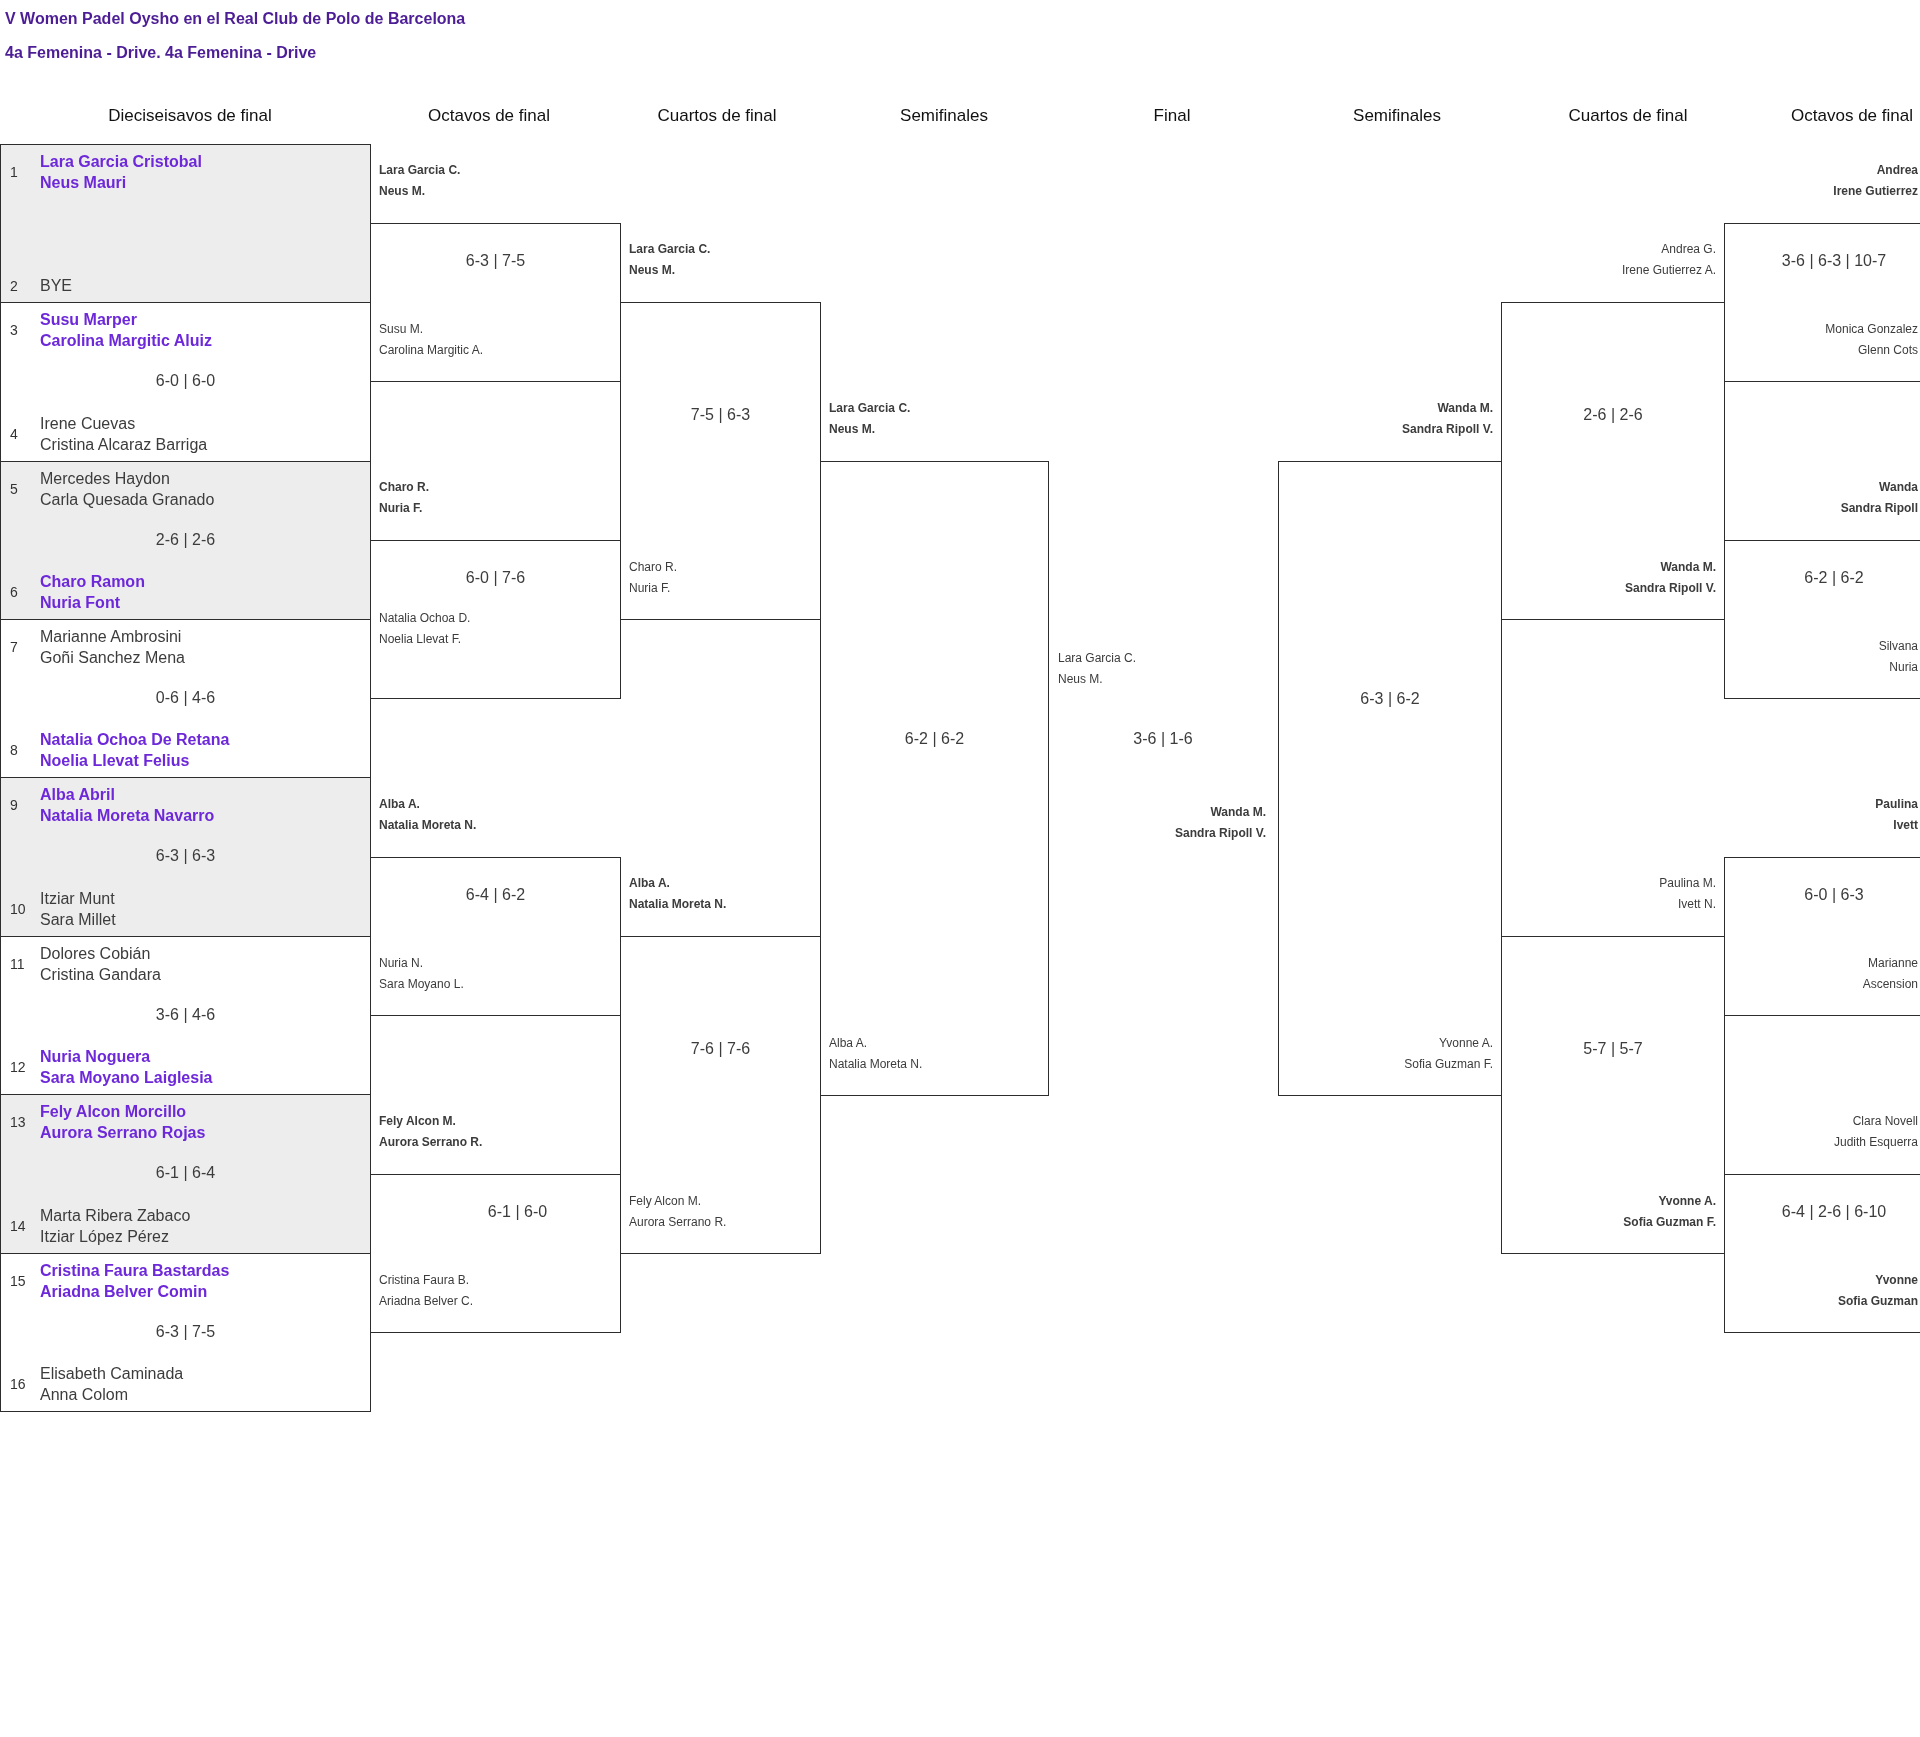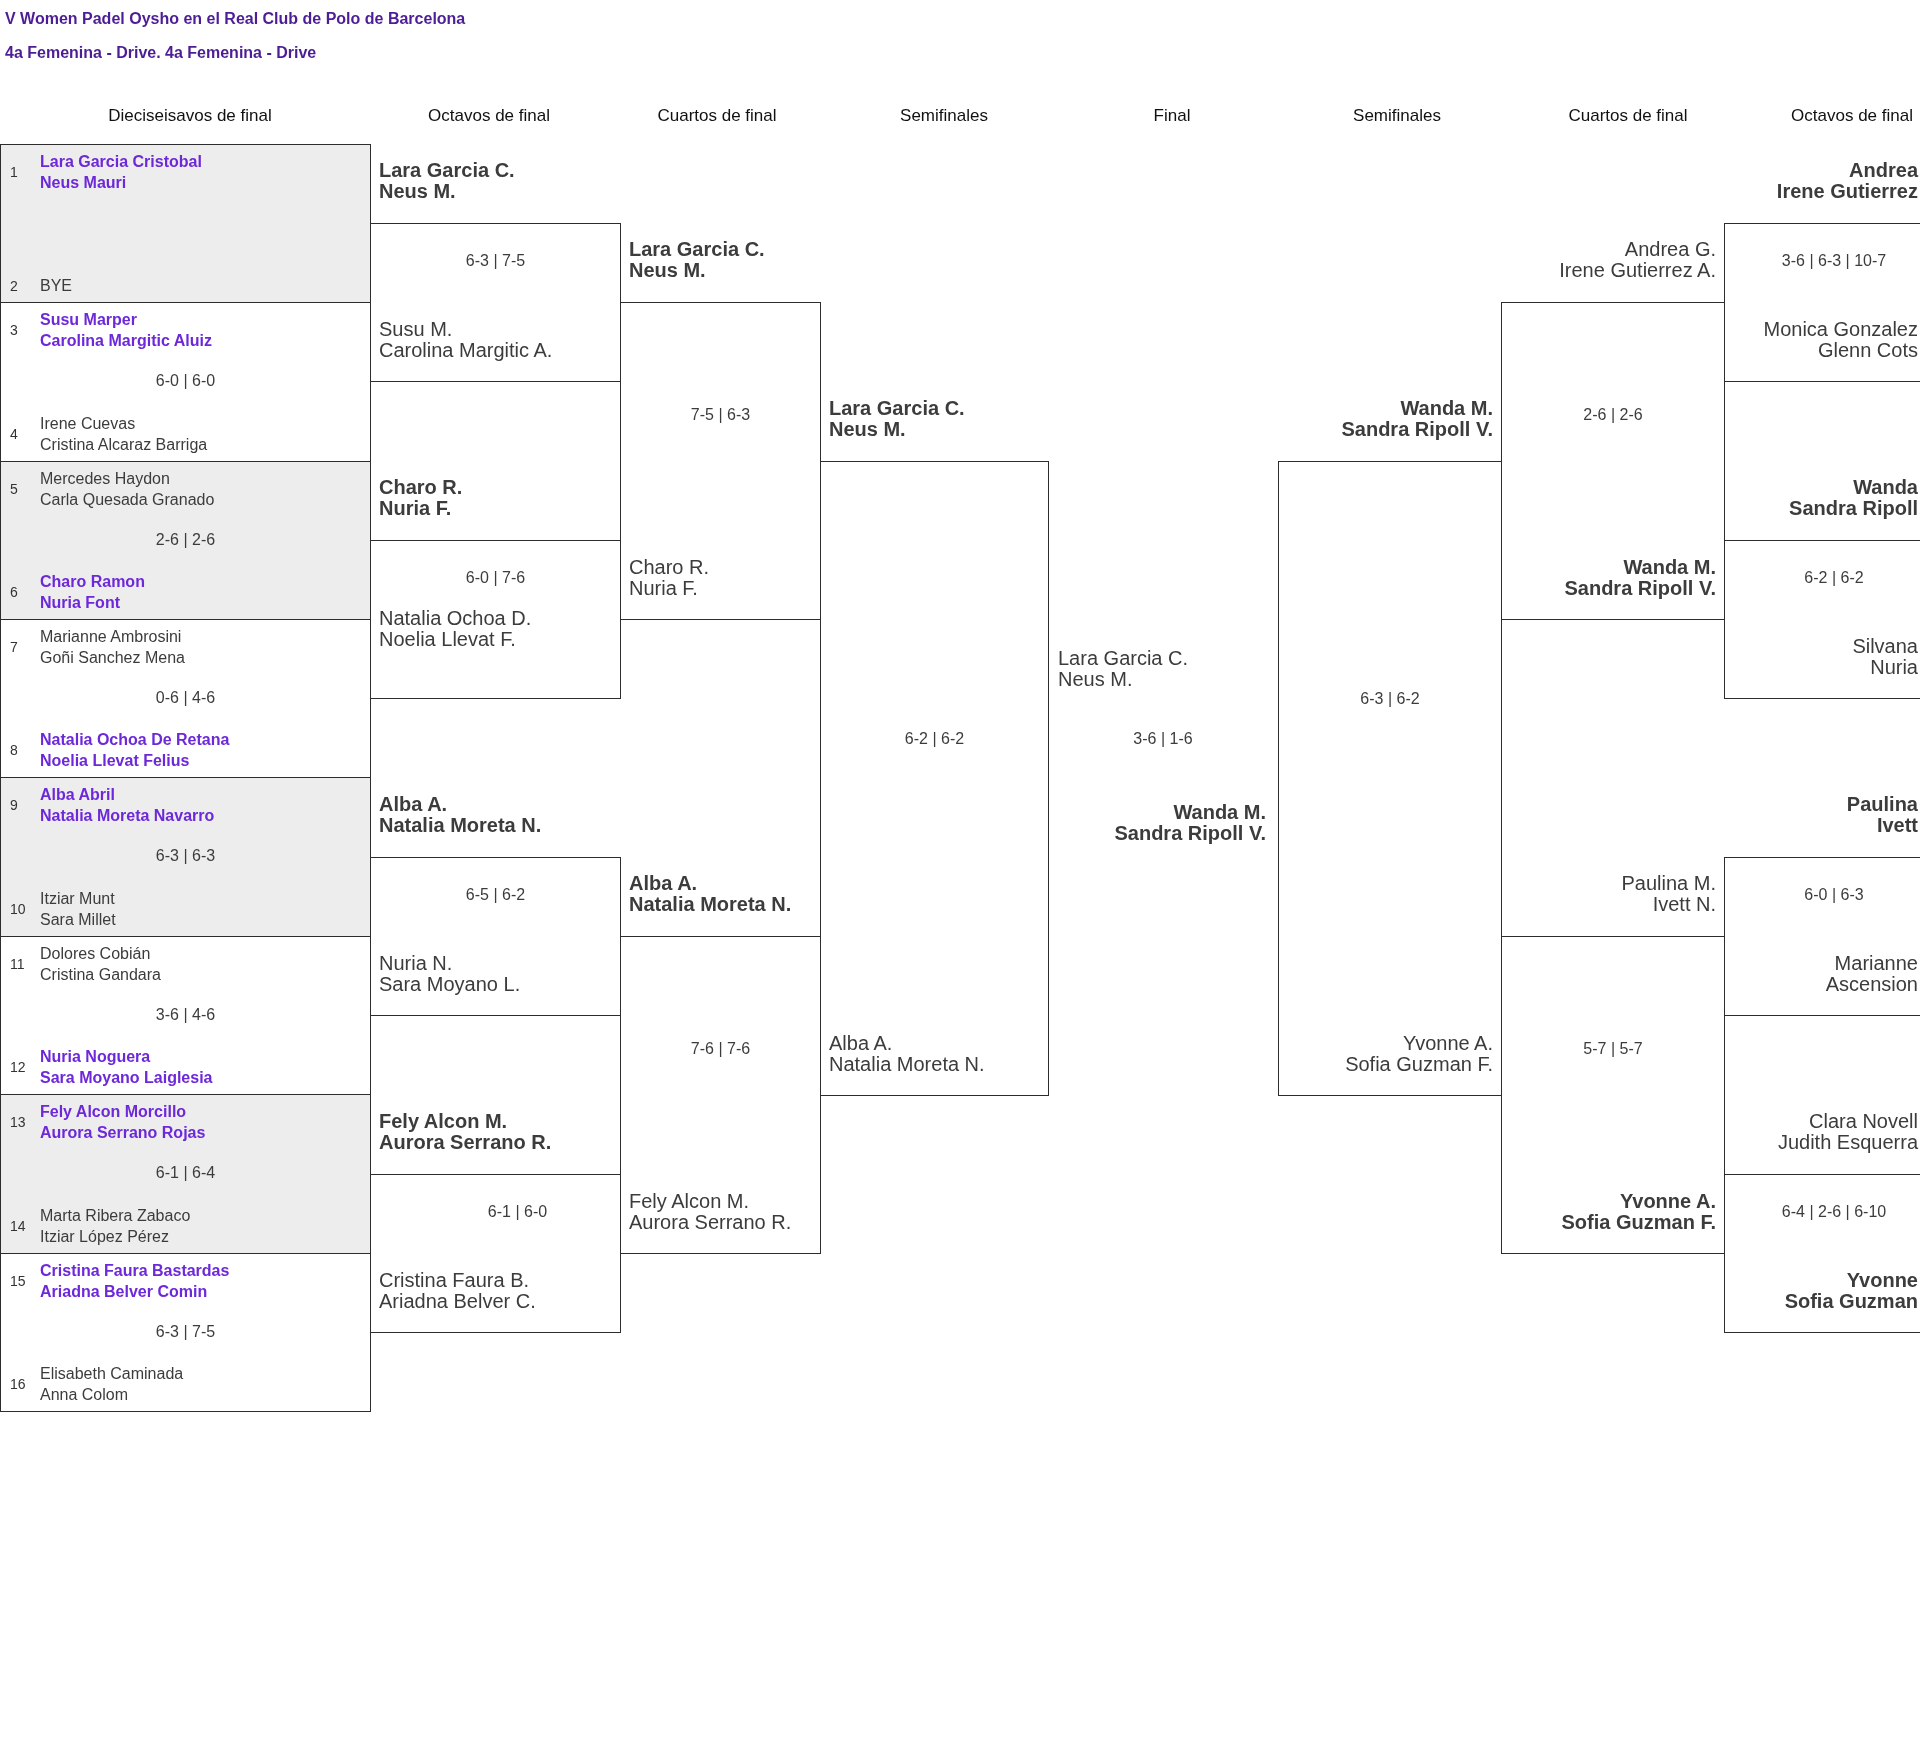--- a/index.html
+++ b/index.html
@@ -10,21 +10,21 @@
   .mb{position:absolute;left:0;width:371px;border:1px solid #2d2d2d;box-sizing:border-box;background:#fff;}
   .mb.sh{background:#ededed;}
   .t{position:absolute;left:0;right:0;display:flex;align-items:center;}
   .t.top{top:6px;} .t.bot{bottom:6px;}
   .sd{width:30px;padding-left:9px;font-size:14px;color:#333;flex:none;}
   .nm{font-size:16px;line-height:21px;color:#3c3c3c;}
   .b{font-weight:700;color:#6d28d9;}
   .sc{position:absolute;text-align:center;font-size:16px;color:#3c3c3c;white-space:nowrap;}
   .rect{position:absolute;border:1px solid #2d2d2d;box-sizing:border-box;}
   .rails{border-top:none;border-bottom:none;}
-  .lbl{position:absolute;font-size:20px;line-height:21px;color:#3c3c3c;white-space:nowrap;}
+  .lbl{position:absolute;font-size:12px;line-height:21px;color:#3c3c3c;white-space:nowrap;}
   .lbl.r{text-align:right;}
 </style>
 </head>
 <body>
 
 <div class="page">
 
   <div class="ttl">
     <div>V Women Padel Oysho en el Real Club de Polo de Barcelona</div>
     <div>4a Femenina - Drive. 4a Femenina - Drive</div>
@@ -216,21 +216,21 @@
   <div class="sc" style="left:370px;width:251px;top:569px">6-0 | 7-6</div>
   <div class="lbl" style="left:379px;top:608px">
       <div>Natalia Ochoa D.</div>
       <div>Noelia Llevat F.</div>
     </div>
 
   <div class="lbl b" style="left:379px;top:794px">
       <div>Alba A.</div>
       <div>Natalia Moreta N.</div>
     </div>
-  <div class="sc" style="left:370px;width:251px;top:886px">6-5 | 6-2</div>
+  <div class="sc" style="left:370px;width:251px;top:886px">6-4 | 6-2</div>
   <div class="lbl" style="left:379px;top:953px">
       <div>Nuria N.</div>
       <div>Sara Moyano L.</div>
     </div>
 
   <div class="lbl b" style="left:379px;top:1111px">
       <div>Fely Alcon M.</div>
       <div>Aurora Serrano R.</div>
     </div>
   <div class="sc" style="left:370px;width:295px;top:1203px">6-1 | 6-0</div>

